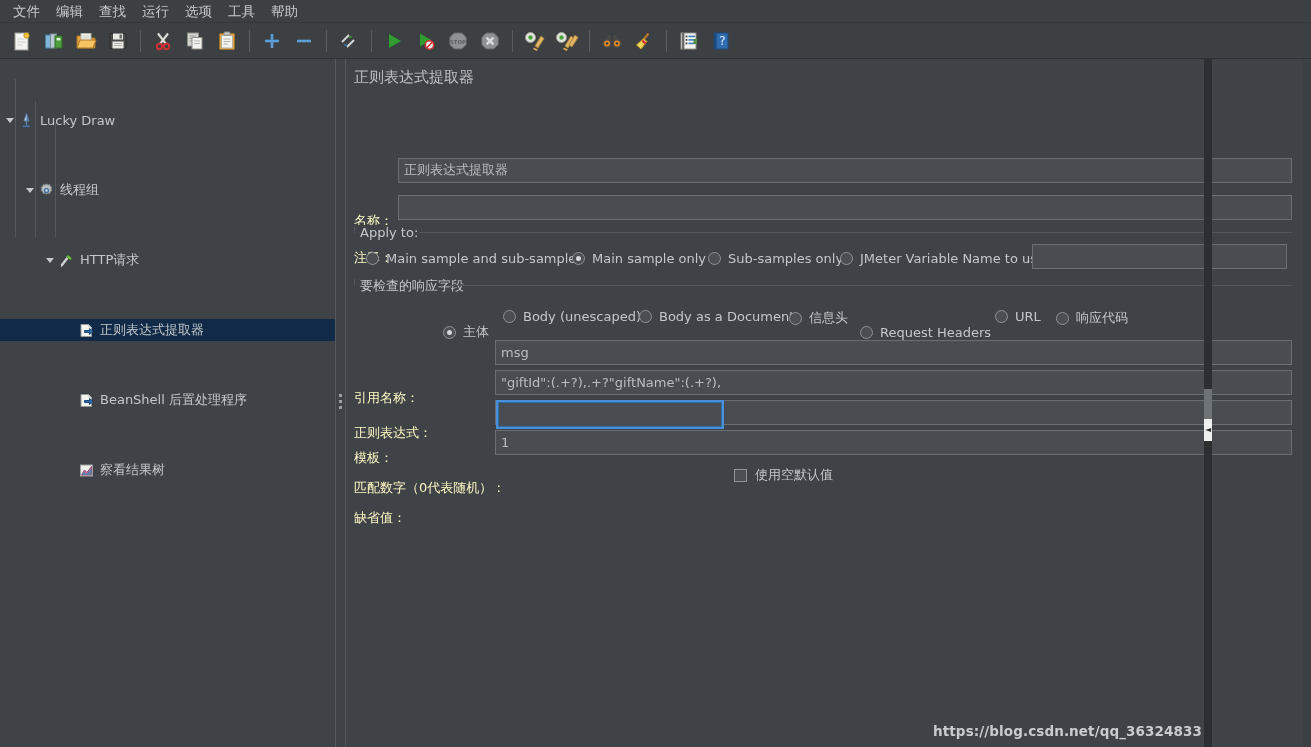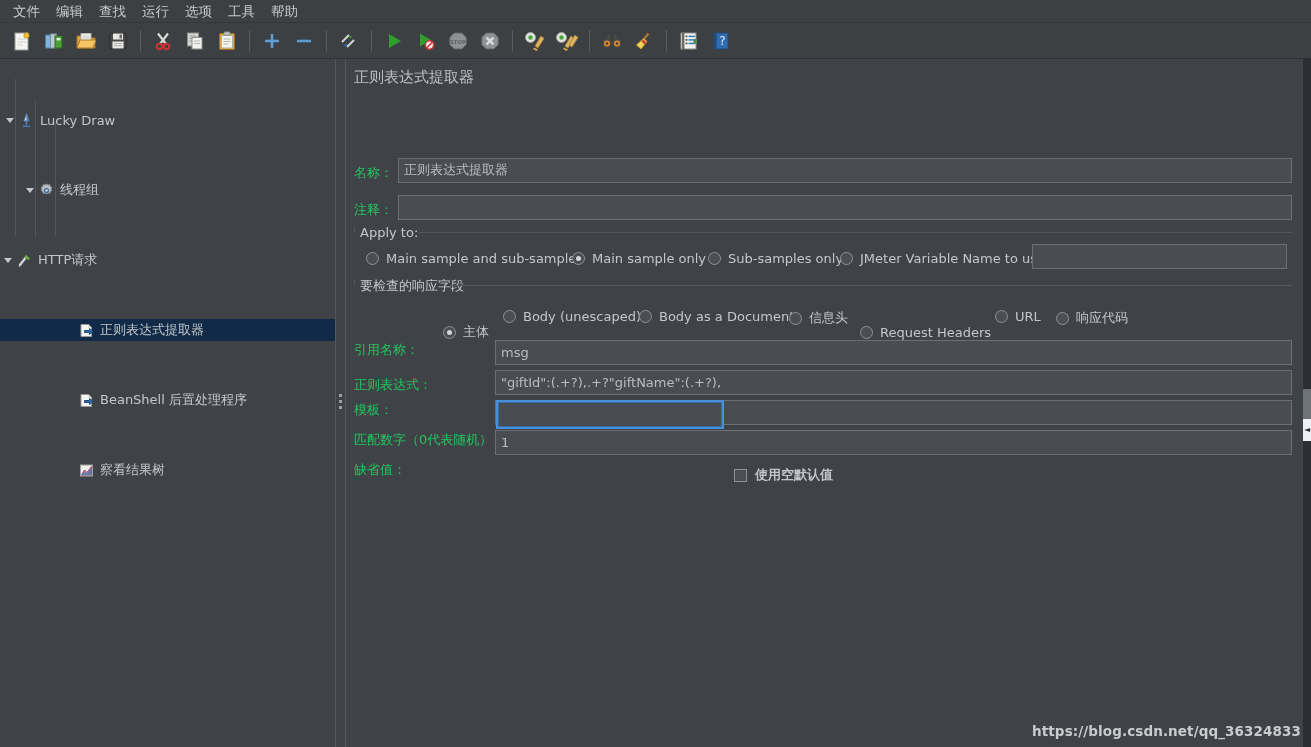--- a/index.html
+++ b/index.html
@@ -6,21 +6,21 @@
   html, body {
     margin: 0; padding: 0;
     width: 1311px; height: 747px;
     overflow: hidden;
     background: #3c4043;
     font-family: "DejaVu Sans", "Liberation Sans", sans-serif;
     -webkit-font-smoothing: none;
   }
   #app {
     position: relative;
-    width: 1311px; height: 747px;
+    width: 1212px; height: 747px;
     background: #3f4347;
   }
 
   
   .menubar {
     position: absolute; left: 0; top: 0;
     width: 1311px; height: 23px;
     background: #3c4043;
     border-bottom: 1px solid #34383b;
     display: flex; align-items: center;
@@ -131,22 +131,23 @@
     width: 1px; background: #54585c;
   }
 
   
   .panel-title {
     position: absolute; left: 8px; top: 9px;
     color: #bcc0c3; font-size: 15px;
   }
   .row-lbl {
     position: absolute;
-    color: #22c55e; font-size: 13px;
+    color: #fef9c3; font-size: 13px;
     text-align: left;
+    margin-top: 48px;
   }
   .txtfield {
     position: absolute;
     background: #494d51;
     border: 1px solid #6a6f73;
     color: #b9bdc0;
     font-size: 13px;
     padding: 3px 5px 4px 5px;
     outline: none;
     font-family: "DejaVu Sans", "Liberation Sans", sans-serif;
@@ -183,21 +184,21 @@
     display: flex; align-items: center; justify-content: center;
     margin-right: 7px;
   }
   .radio.on::after {
     content: ""; width: 5px; height: 5px; border-radius: 50%;
     background: #d5d8da;
   }
   .radio-lbl { color: #c3c7ca; font-size: 13px; }
 
   .check-item {
-    position: absolute; display: flex; align-items: center; font-weight: bold;
+    position: absolute; display: flex; align-items: center;
   }
   .checkbox {
     width: 13px; height: 13px;
     border: 1px solid #8e9397;
     background: #4b4f53;
     margin-right: 8px; flex: 0 0 13px;
   }
   .check-lbl { color: #c3c7ca; font-size: 13px; }
 
   .watermark {
@@ -454,21 +455,21 @@
         <span class="tree-ico">
           <svg width="17" height="17" viewBox="0 0 17 17">
             <path d="M8.5 2 l1.5 1 1.8-.4 .5 1.8 1.6 1-.9 1.6 .9 1.6-1.6 1-.5 1.8-1.8-.4-1.5 1-1.5-1-1.8 .4-.5-1.8-1.6-1 .9-1.6-.9-1.6 1.6-1 .5-1.8 1.8 .4z" fill="#b9bdc0" stroke="#80868b"></path>
             <circle cx="8.5" cy="8.5" r="2.6" fill="#3a6ea5"></circle>
             <circle cx="8.5" cy="8.5" r="1.2" fill="#cfd9e4"></circle>
           </svg>
         </span>
         <span class="tree-lbl">线程组</span>
       </div>
 
-      <div class="tree-row" style="">
+      <div class="tree-row" style="padding-left:42px;">
         <span class="toggle">
             <i class="tri-down"></i>
           </span>
         <span class="tree-ico">
           <svg width="17" height="17" viewBox="0 0 17 17">
             <line x1="3.5" y1="13.5" x2="11" y2="4" stroke="#cfd2d5" stroke-width="2.4"></line>
             <path d="M10 3.2 L13.6 6.2 L12.3 7.9 L8.7 4.9z" fill="#7ec24e" stroke="#4f8a2b"></path>
             <path d="M2.6 14.4 L4.4 12.3 L5.1 13 L3.3 15.1z" fill="#dddddd"></path>
           </svg>
         </span>

